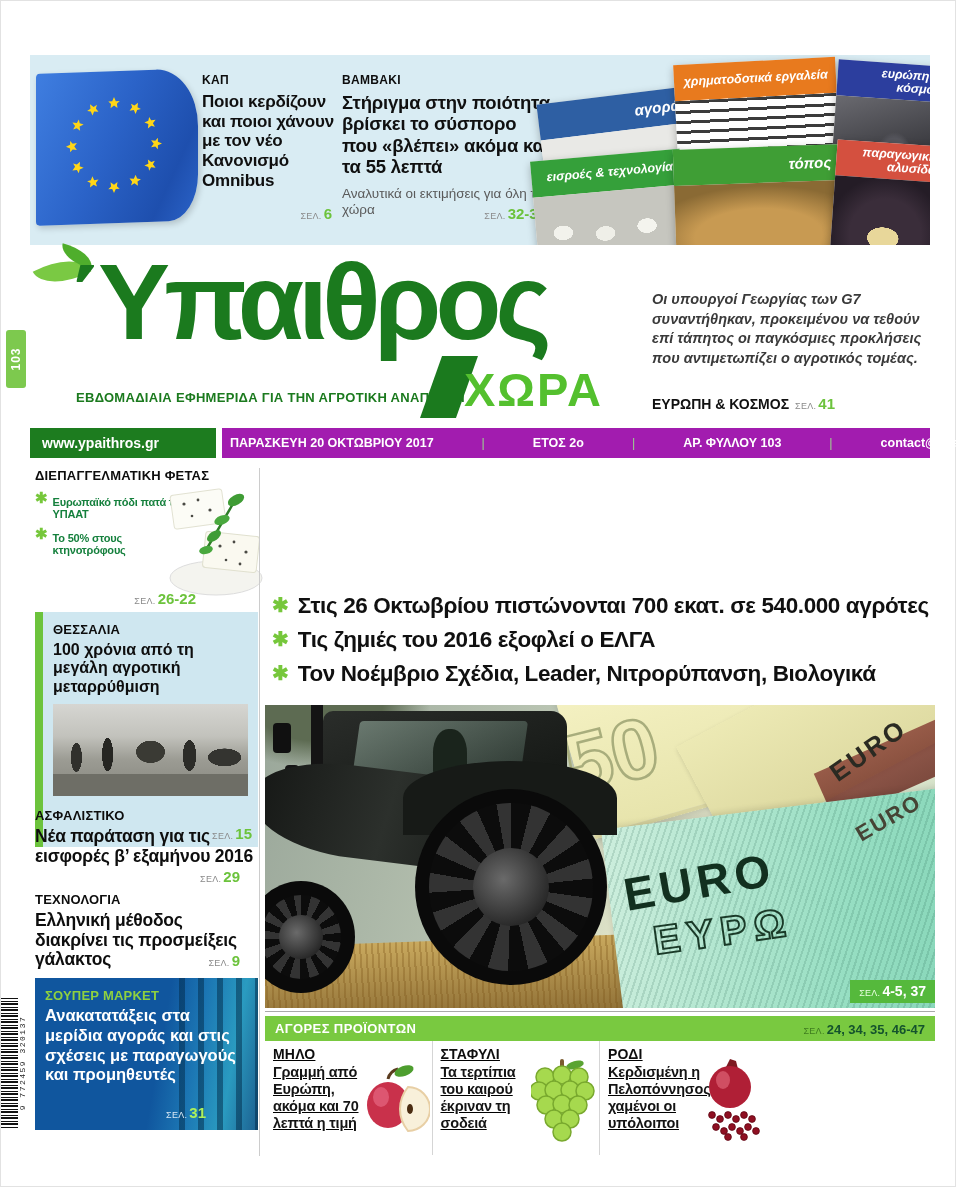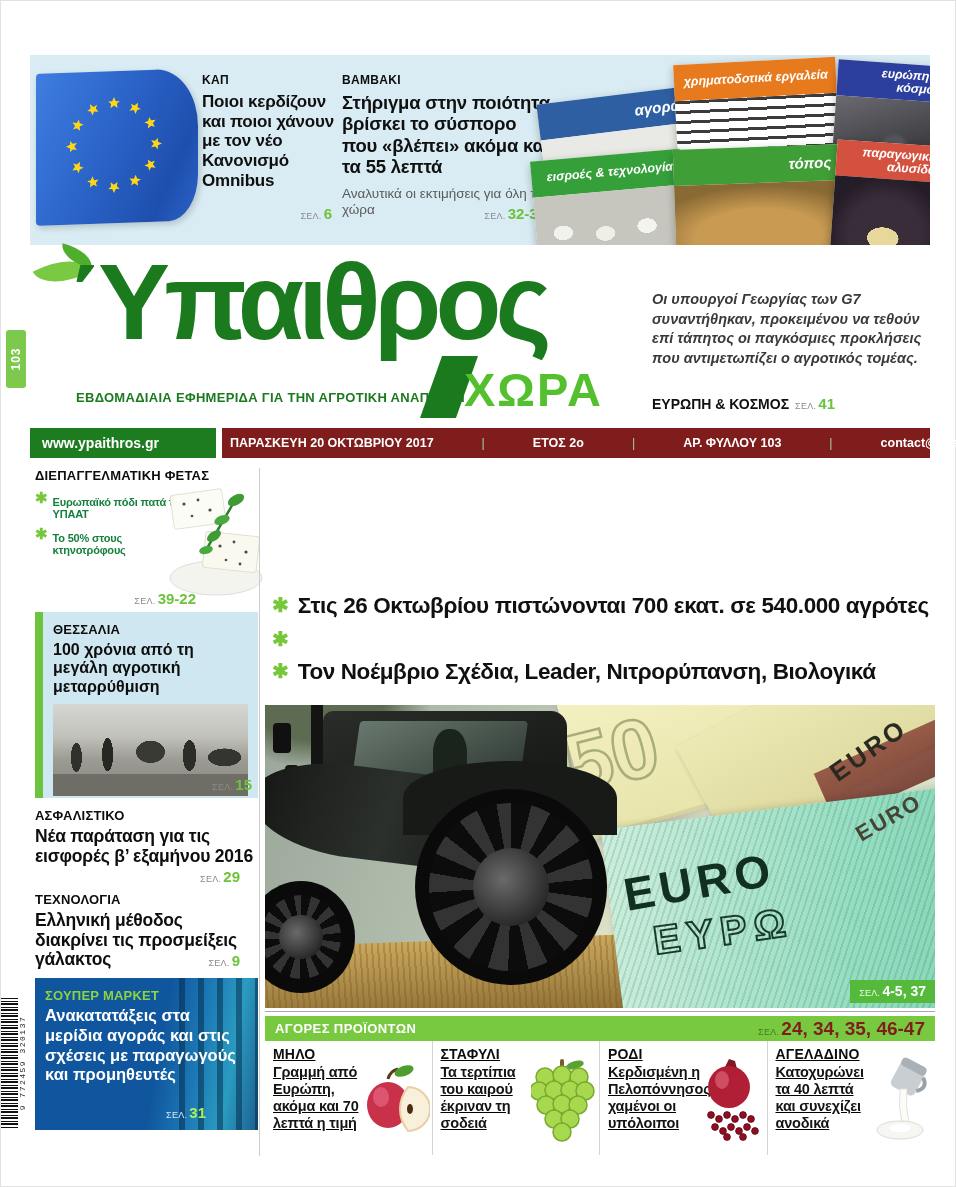--- a/index.html
+++ b/index.html
@@ -71,35 +71,35 @@
   .chora-shape{position:absolute;left:420px;top:356px;width:58px;height:62px;background:#1b7a1e;
                clip-path:polygon(38% 0,100% 0,62% 100%,0 100%);}
   .chora{position:absolute;left:464px;top:362px;font-size:47px;font-weight:900;color:#54c02e;letter-spacing:2px;}
   .side-note{position:absolute;left:652px;top:290px;width:282px;font-size:14.5px;font-style:italic;
              font-weight:bold;color:#3a3a3a;line-height:1.35;}
   .side-sec{position:absolute;left:652px;top:395px;}
   .side-sec .t{font-size:14px;font-weight:900;color:#111;margin-right:6px;}
   
   .infobar-left{position:absolute;left:30px;top:428px;width:186px;height:30px;background:#1d7c1f;
                 color:#fff;font-weight:bold;font-size:14px;display:flex;align-items:center;padding-left:12px;box-sizing:border-box;}
-  .infobar-right{position:absolute;left:222px;top:428px;width:708px;height:30px;background:#7f1d1d;
+  .infobar-right{position:absolute;left:222px;top:428px;width:708px;height:30px;background:#a21caf;
                  color:#fff;font-weight:bold;font-size:12.5px;display:flex;align-items:center;
                  justify-content:space-evenly;padding:0 8px;box-sizing:border-box;white-space:nowrap;gap:48px;}
   .infobar-right .sep{color:#9cd08f;font-weight:normal;}
   
   .sidebar-sec{position:absolute;left:35px;width:223px;}
   .kick{font-size:13px;font-weight:900;color:#0d0d0d;letter-spacing:.2px;}
   .s1{top:468px;height:140px;}
   .s1 .bullets{margin-top:6px;}
   .brow{display:flex;margin-bottom:4px;}
   .star{color:#76c73b;font-size:15px;font-weight:900;margin-right:5px;line-height:1.15;}
   .s1 .btxt{font-size:11px;font-weight:800;line-height:1.12;color:#15803d;width:128px;letter-spacing:-.2px;margin-top:7px;}
   .s1 .pageref{right:62px;}
   .feta{position:absolute;right:-6px;top:8px;}
-  .s2{top:612px;height:186px;background:#cfe7f0;box-sizing:border-box;padding:10px 10px 8px 18px;}
+  .s2{top:612px;height:235px;background:#cfe7f0;box-sizing:border-box;padding:10px 10px 8px 18px;}
   .s2::before{content:"";position:absolute;left:0;top:0;bottom:0;width:8px;background:#6cc33c;}
   .s2 .hl{font-size:16px;font-weight:800;line-height:1.15;margin-top:4px;color:#0e0e0e;}
   .s2 .photo{margin-top:8px;height:92px;position:relative;
      background:linear-gradient(180deg,#d6d6d2 0%,#c2c2bc 35%,#9c9c94 60%,#84847c 100%);}
   .s2 .photo::after{content:"";position:absolute;inset:0;background:
      radial-gradient(10px 26px at 12% 58%,#30302c 55%,transparent 56%),
      radial-gradient(10px 30px at 28% 55%,#262622 55%,transparent 56%),
      radial-gradient(26px 20px at 50% 52%,#3a3a34 55%,transparent 56%),
      radial-gradient(12px 28px at 70% 56%,#2c2c28 55%,transparent 56%),
      radial-gradient(30px 16px at 88% 58%,#343430 55%,transparent 56%),
@@ -177,21 +177,21 @@
   .tw-front{left:-18px;top:176px;width:108px;height:112px;}
   .hero-badge{position:absolute;right:0;bottom:5px;z-index:5;background:#55b93c;padding:2px 9px 3px;}
   .hero-badge .sel{color:#e8ffe0;}
   .hero-badge .num{color:#fff;font-size:14px;}
   .hero-rule{position:absolute;left:265px;top:1011px;width:670px;height:1px;background:#a9a9a9;}
   
   .mkt-bar{position:absolute;left:265px;top:1016px;width:670px;height:25px;background:#79c940;
            display:flex;align-items:center;justify-content:space-between;padding:0 10px;box-sizing:border-box;}
   .mkt-bar .t{color:#fff;font-weight:900;font-size:13px;letter-spacing:.4px;}
   .mkt-bar .sel{color:#3f7d1f;}
-  .mkt-bar .num{color:#7f1d1d;font-size:19px;}
+  .mkt-bar .num{color:#14532d;font-size:13px;}
   .mkt-items{position:absolute;left:265px;top:1041px;width:670px;height:114px;display:flex;}
   .mi{width:167.5px;box-sizing:border-box;position:relative;padding:5px 4px 4px 8px;border-right:1px solid #d5d5d5;text-decoration:underline;}
   .mi:last-child{border-right:none;}
   .mi .kick{font-size:14px;}
   .mi .txt{font-size:14.5px;font-weight:700;line-height:1.18;color:#141414;width:94px;margin-top:2px;letter-spacing:-.2px;}
   .mi svg{position:absolute;right:2px;top:16px;}
 </style>
 </head>
 <body>
 
@@ -323,21 +323,21 @@
             <circle cx="76" cy="88" r="1.4"></circle>
           </g>
         <path d="M70 26 Q55 52 42 74" stroke="#2e7d28" stroke-width="2.5" fill="none"></path>
         <ellipse cx="72" cy="24" rx="9" ry="5" fill="#3f9c35" transform="rotate(-30 72 24)"></ellipse>
         <ellipse cx="58" cy="44" rx="8" ry="4.5" fill="#49a83e" transform="rotate(-20 58 44)"></ellipse>
         <ellipse cx="50" cy="60" rx="8" ry="4.5" fill="#3f9c35" transform="rotate(-35 50 60)"></ellipse>
         <ellipse cx="42" cy="74" rx="7" ry="4" fill="#49a83e" transform="rotate(-15 42 74)"></ellipse>
       </svg>
     </div>
     <div class="pageref">
-      <span class="sel">ΣΕΛ.</span><span class="num">39-22</span>
+      <span class="sel">ΣΕΛ.</span><span class="num">26-22</span>
     </div>
   </div>
 
   <div class="sidebar-sec s2">
     <div class="kick">ΘΕΣΣΑΛΙΑ</div>
     <div class="hl">100 χρόνια από τη μεγάλη αγροτική μεταρρύθμιση</div>
     <div class="photo"></div>
     <div class="pageref">
       <span class="sel">ΣΕΛ.</span><span class="num">15</span>
     </div>
@@ -377,20 +377,21 @@
   <div class="col-divider"></div>
 
 
   <div class="main-bullets">
     <div class="mb">
         <span class="star">✱</span>
         <span class="btxt">Στις 26 Οκτωβρίου πιστώνονται 700 εκατ. σε 540.000 αγρότες</span>
       </div>
     <div class="mb">
         <span class="star">✱</span>
+        <span class="btxt">Τις ζημιές του 2016 εξοφλεί ο ΕΛΓΑ</span>
       </div>
     <div class="mb">
         <span class="star">✱</span>
         <span class="btxt">Τον Νοέμβριο Σχέδια, Leader, Νιτρορύπανση, Βιολογικά</span>
       </div>
   </div>
 
   <div class="hero">
     <div class="field"></div>
     <div class="euro">
@@ -484,29 +485,15 @@
             <circle cx="24" cy="74" r="3.4"></circle>
             <circle cx="32" cy="70" r="3.4"></circle>
           <circle cx="40" cy="74" r="3.4"></circle>
             <circle cx="48" cy="70" r="3.4"></circle>
             <circle cx="56" cy="74" r="3.4"></circle>
           <circle cx="28" cy="80" r="3.4"></circle>
             <circle cx="44" cy="80" r="3.4"></circle>
         </g>
       </svg>
     </div>
-    <div class="mi">
-      <div class="kick">ΑΓΕΛΑΔΙΝΟ</div>
-      <div class="txt">Κατοχυρώνει τα 40 λεπτά και συνεχίζει ανοδικά</div>
-      <svg width="66" height="86" viewBox="0 0 66 86">
-        <g transform="rotate(28 42 20)">
-          <rect x="28" y="4" width="27" height="32" rx="5" fill="#c9ced2"></rect>
-          <rect x="28" y="4" width="27" height="9" rx="4" fill="#aab1b6"></rect>
-          <path d="M55 14 q9 7 0 15" stroke="#9aa1a6" stroke-width="4" fill="none"></path>
-        </g>
-        <path d="M33 32 q-2 18 2 34 l7 0 q-4 -16 -2 -34 z" fill="#fbfbf8" stroke="#e2e2dc"></path>
-        <ellipse cx="33" cy="73" rx="23" ry="9" fill="#f6f6f2" stroke="#dcdcd4"></ellipse>
-        <ellipse cx="33" cy="71" rx="11" ry="4" fill="#ffffff"></ellipse>
-      </svg>
-    </div>
   </div>
 
 </div>
 
 </body></html>

